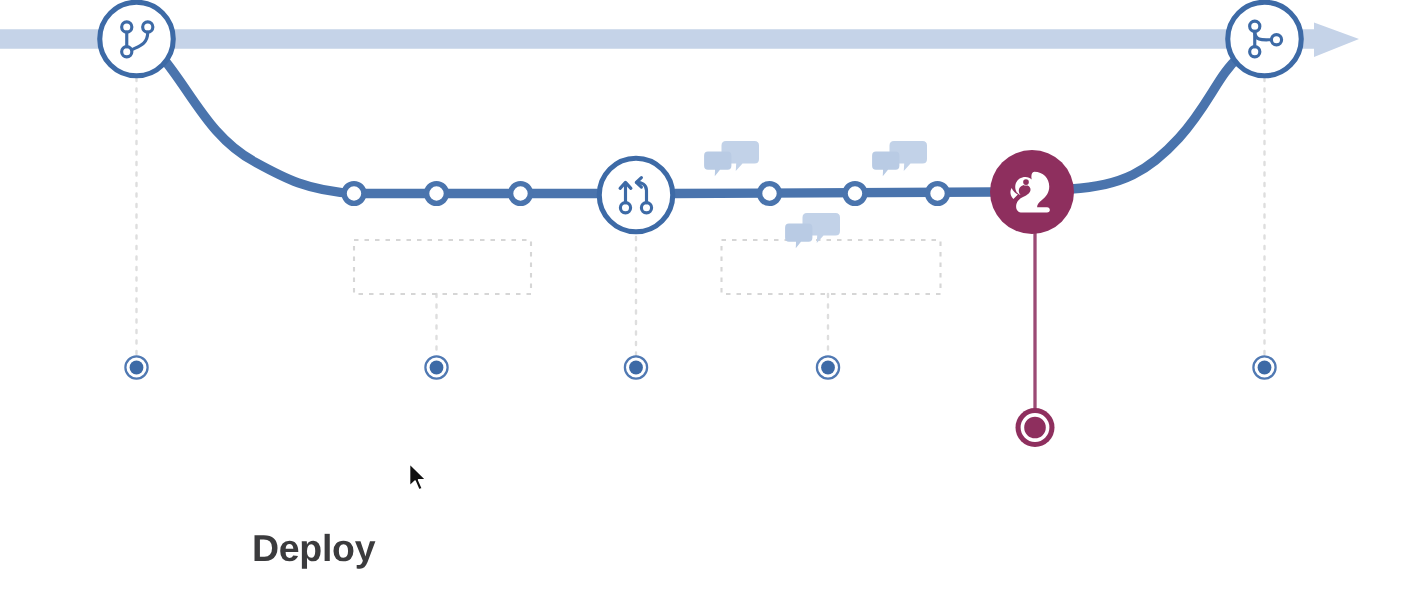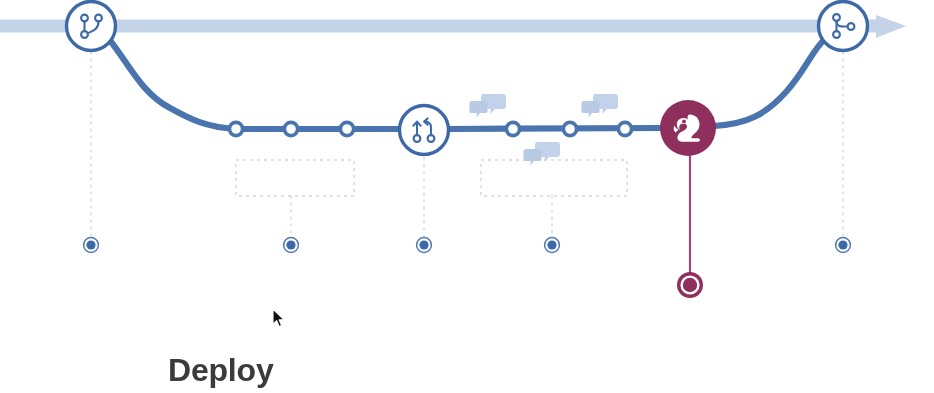--- a/index.html
+++ b/index.html
@@ -27,21 +27,21 @@
     top: 0;
     width: 934px;
     height: 393px;
     display: block;
   }
   .caption {
     position: absolute;
     left: 168px;
     top: 352px;
     font-family: "Liberation Sans", sans-serif;
-    font-size: 32px;
+    font-size: 25px;
     font-weight: bold;
     color: #3b3b3d;
     letter-spacing: -0.2px;
     white-space: nowrap;
   }
   #cursor {
     position: absolute;
     left: 272px;
     top: 308px;
     width: 14px;

